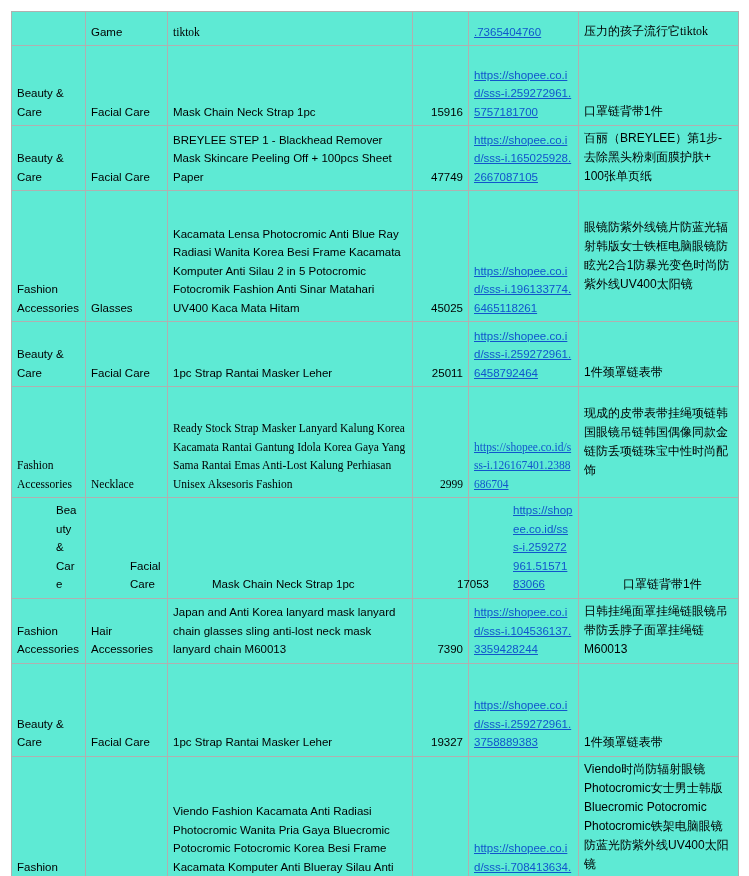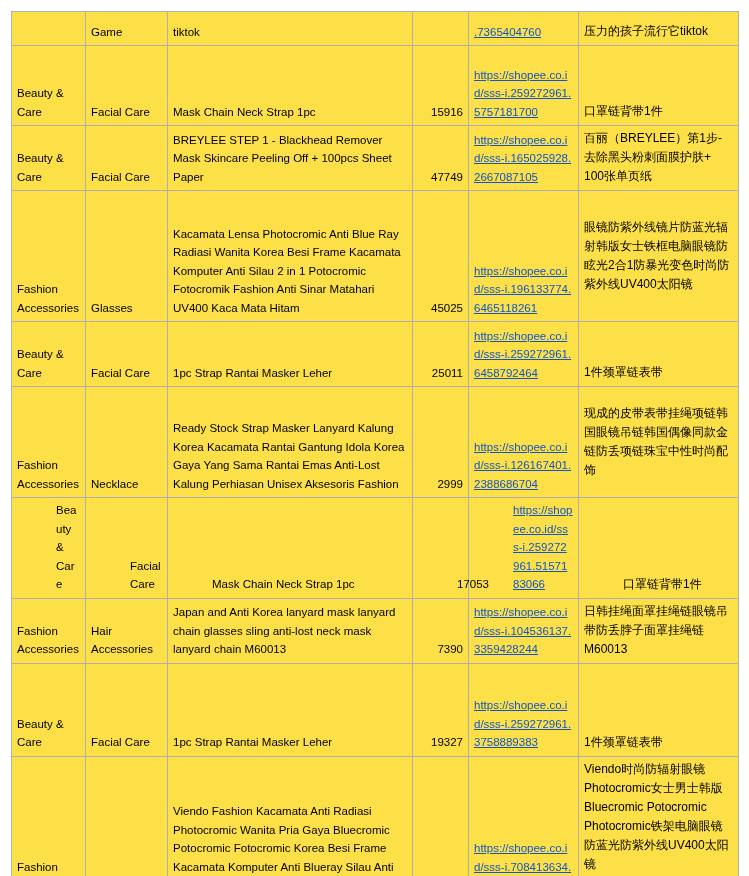--- a/index.html
+++ b/index.html
@@ -29,21 +29,21 @@
     margin-top: 0;
   }
   table.grid td {
     border: 1px solid #b0b0b0;
     vertical-align: bottom;
     padding: 3px 5px 4px 5px;
     font-size: 11.5px;
     line-height: 18.5px;
     word-wrap: break-word;
     overflow-wrap: break-word;
-    background: #fde047;
+    background: #5eead4;
   }
   
   col.c-cat1 { width: 74px; }
   col.c-cat2 { width: 82px; }
   col.c-title { width: 245px; }
   col.c-num   { width: 56px; }
   col.c-url   { width: 110px; }
   col.c-cn    { width: 160px; }
 
   td.cat     { vertical-align: bottom; }
@@ -69,28 +69,28 @@
   }
   .title-text {
     display: block;
   }
   
   tr.r0 td { height: 26px; }
   tr.r1 td { height: 72px; }
   tr.r2 td { height: 48px; }
   tr.r3 td { height: 123px; }
   tr.r4 td { height: 57px; }
-  tr.r5 td { height: 103px; }
+  tr.r5 td { height: 103px; font-family: Liberation Serif, serif; }
   tr.r6 td { height: 55px; padding-left: 44px; }
   tr.r7 td { height: 55px; }
   tr.r8 td { height: 85px; }
   tr.r9 td { height: 135px; }
 
   td.title, td.cn { vertical-align: top; padding-top: 5px; }
-  tr.r0 td.title, tr.r0 td.cn { vertical-align: bottom; padding-top: 3px; }
+  tr.r0 td.title, tr.r0 td.cn { vertical-align: bottom; padding-top: 3px; font-family: Liberation Serif, serif; }
   tr.r1 td.title, tr.r2 td.title { vertical-align: bottom; }
   tr.r1 td.cn, tr.r2 td.cn { vertical-align: bottom; }
   tr.r4 td.title, tr.r4 td.cn { vertical-align: bottom; }
   tr.r6 td.title, tr.r6 td.cn { vertical-align: bottom; }
   tr.r8 td.title, tr.r8 td.cn { vertical-align: bottom; }
   tr.r3 td.cn, tr.r5 td.cn, tr.r7 td.cn { vertical-align: middle; }
   tr.r9 td.cn { vertical-align: top; }
   tr.r3 td.title, tr.r5 td.title, tr.r7 td.title, tr.r9 td.title { vertical-align: bottom; }
   td.url { vertical-align: bottom; margin-left: 46px; }
 </style>
@@ -139,21 +139,21 @@
           </td>
         <td class="num">47749</td>
         <td class="url"><span class="link">https://shopee.co.id/sss-i.165025928.2667087105</span></td>
         <td class="cn"><span class="cn-text">百丽（BREYLEE）第1步-去除黑头粉刺面膜护肤+ 100张单页纸</span></td>
       </tr>
 
       <tr class="r3">
         <td class="cat">Fashion Accessories</td>
         <td class="cat">Glasses</td>
         <td class="title">
-            <span class="title-text">Kacamata Lensa Photocromic Anti Blue Ray Radiasi Wanita Korea Besi Frame Kacamata Komputer Anti Silau 2 in 1 Potocromic Fotocromik Fashion Anti Sinar Matahari UV400 Kaca Mata Hitam</span>
+            <span class="title-text">Kacamata Lensa Photocromic Anti Blue Ray Radiasi Wanita Korea Besi Frame Kacamata Komputer Anti Silau 2 in 5 Potocromic Fotocromik Fashion Anti Sinar Matahari UV400 Kaca Mata Hitam</span>
           </td>
         <td class="num">45025</td>
         <td class="url"><span class="link">https://shopee.co.id/sss-i.196133774.6465118261</span></td>
         <td class="cn"><span class="cn-text">眼镜防紫外线镜片防蓝光辐射韩版女士铁框电脑眼镜防眩光2合1防暴光变色时尚防紫外线UV400太阳镜</span></td>
       </tr>
 
       <tr class="r4">
         <td class="cat">Beauty &amp; Care</td>
         <td class="cat">Facial Care</td>
         <td class="title">

